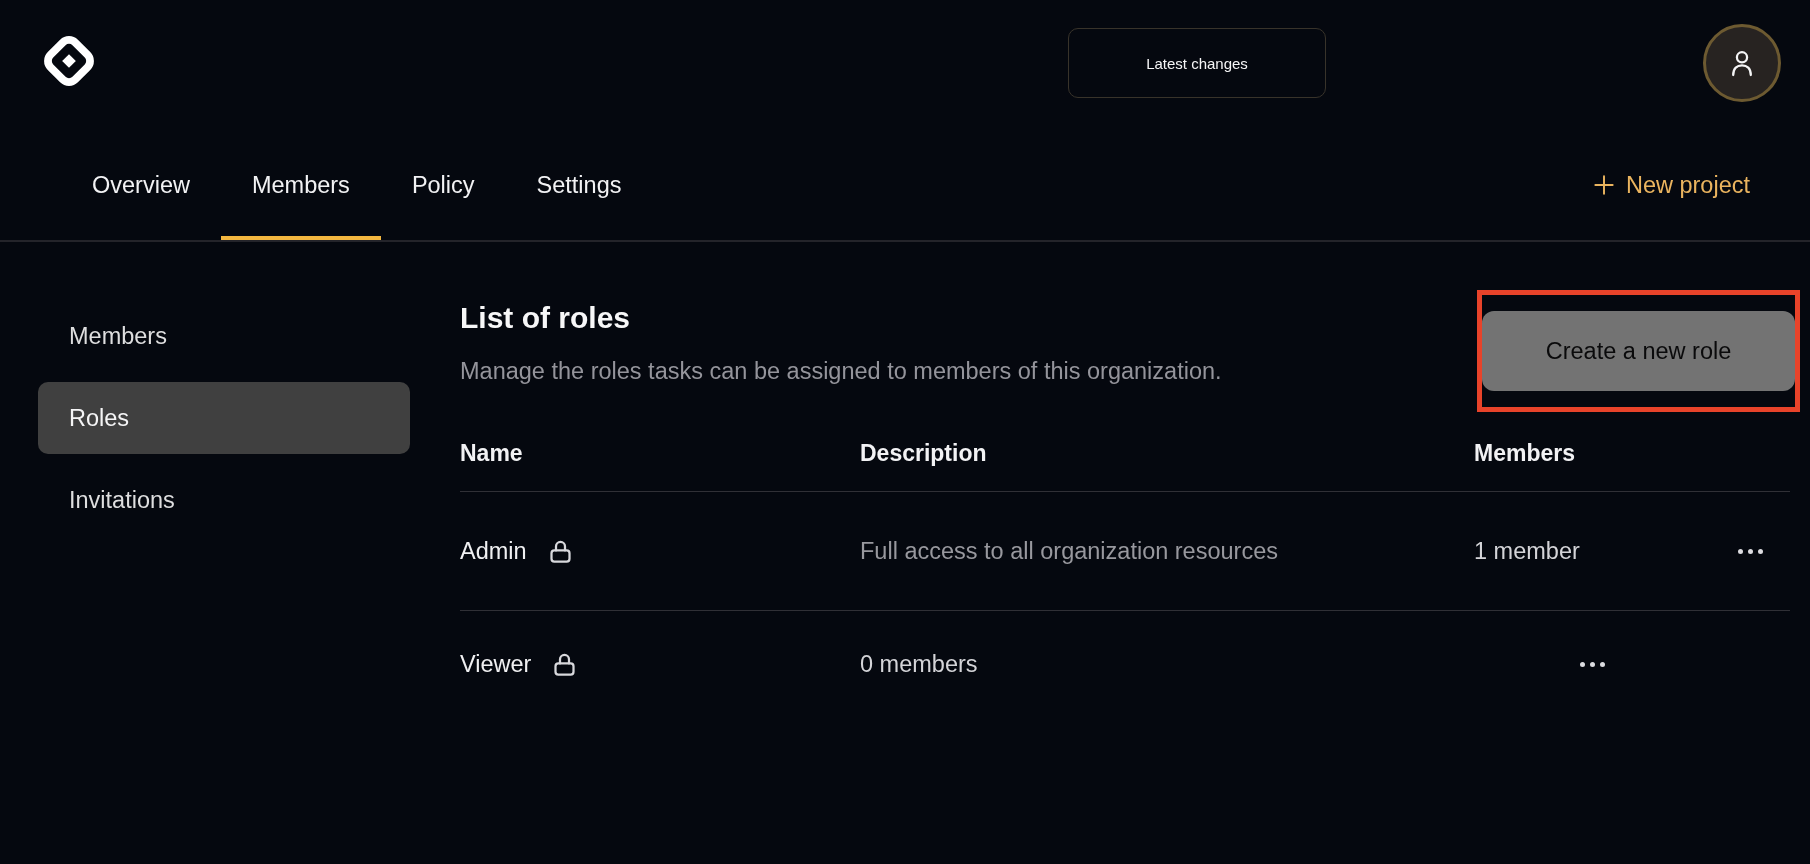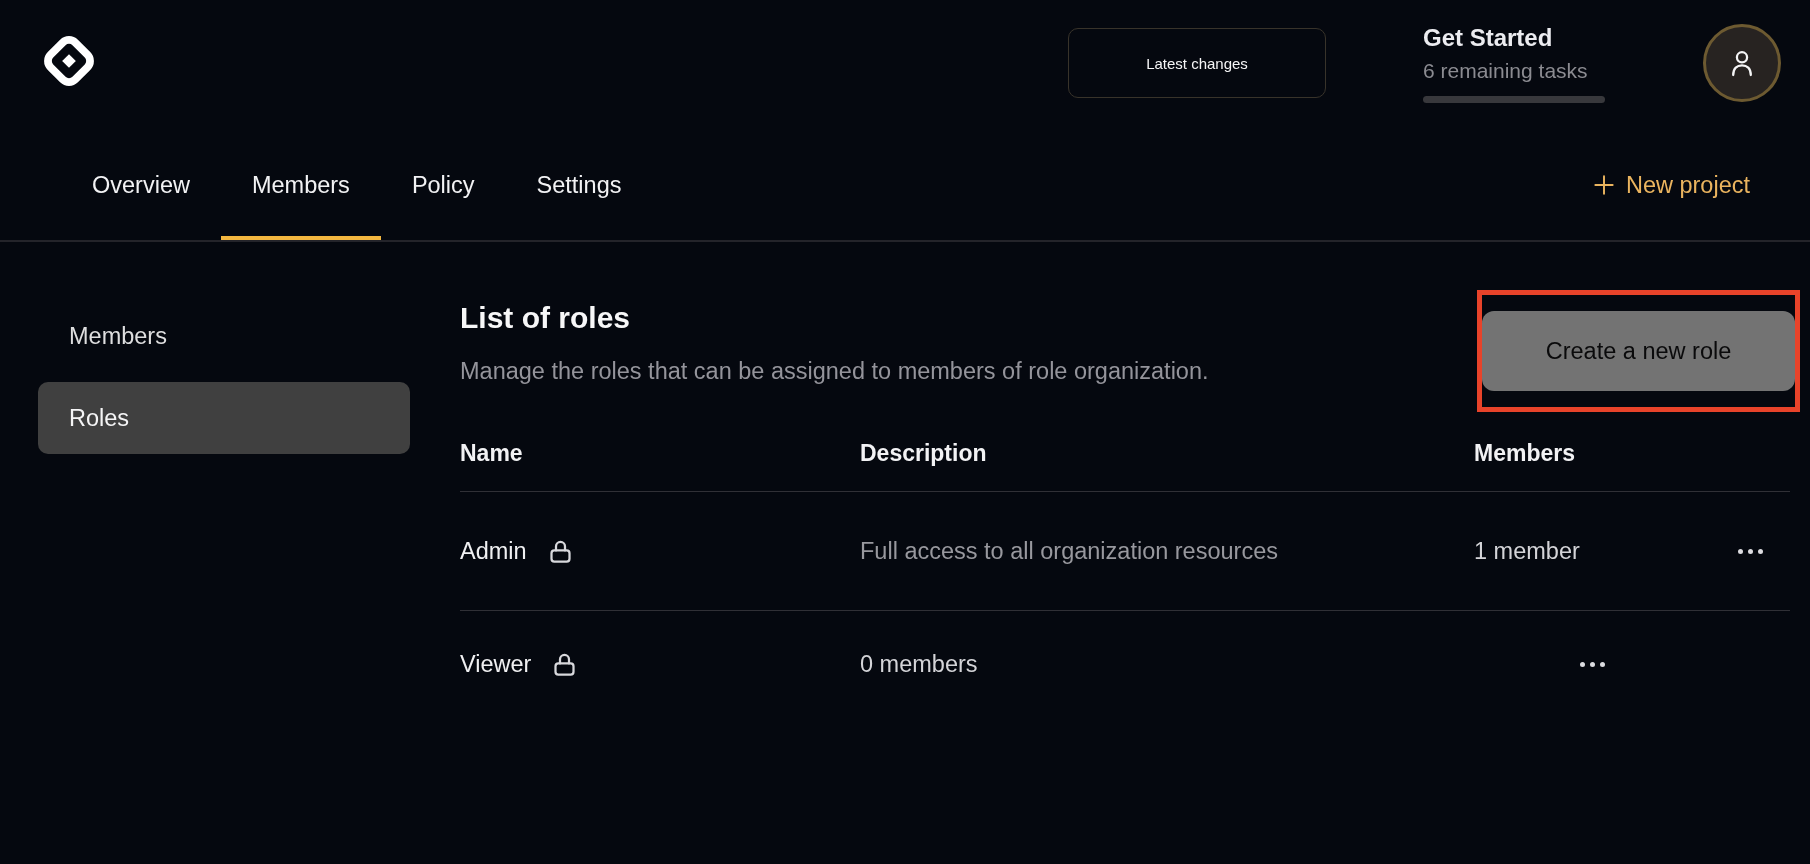--- a/index.html
+++ b/index.html
@@ -130,25 +130,20 @@
           <rect x="14" y="14" width="36" height="36" rx="9" fill="none" stroke="#ffffff" stroke-width="8"></rect>
         </g>
         <rect x="27" y="27" width="10" height="10" transform="rotate(45 32 32)" fill="#ffffff"></rect>
       </svg>
     </span>
   </div>
 
 
   <button class="latest-btn">Latest changes</button>
 
-  <div class="get-started">
-    <div class="gs-title">Get Started</div>
-    <div class="gs-sub">6 remaining tasks</div>
-    <div class="gs-progress"></div>
-  </div>
 
   <div class="avatar">
     <span style="display:flex;">
       <svg class="person-icon" viewBox="0 0 24 24" fill="none" stroke-width="1.6" stroke-linecap="round">
         <circle cx="12" cy="8" r="3.6"></circle>
         <path d="M5.8 20.5 C 5.8 15.6 8.6 13.6 12 13.6 C 15.4 13.6 18.2 15.6 18.2 20.5"></path>
       </svg>
     </span>
   </div>
 </div>
@@ -180,25 +175,28 @@
 
 <div class="content">
 
   <div class="sidebar">
     <div class="side-item">
       <span>Members</span>
     </div>
     <div class="side-item active">
       <span>Roles</span>
     </div>
+    <div class="side-item">
+      <span>Invitations</span>
+    </div>
   </div>
 
   <div class="main">
     <div class="page-title">List of roles</div>
-    <div class="page-subtitle">Manage the roles that can be assigned to members of role organization.</div>
+    <div class="page-subtitle">Manage the roles tasks can be assigned to members of this organization.</div>
 
     <div class="annotation-box">
       <button class="create-btn">Create a new role</button>
     </div>
 
     <div class="roles-table">
       <div class="trow thead">
         <div class="th">Name</div>
         <div class="th">Description</div>
         <div class="th">Members</div>

